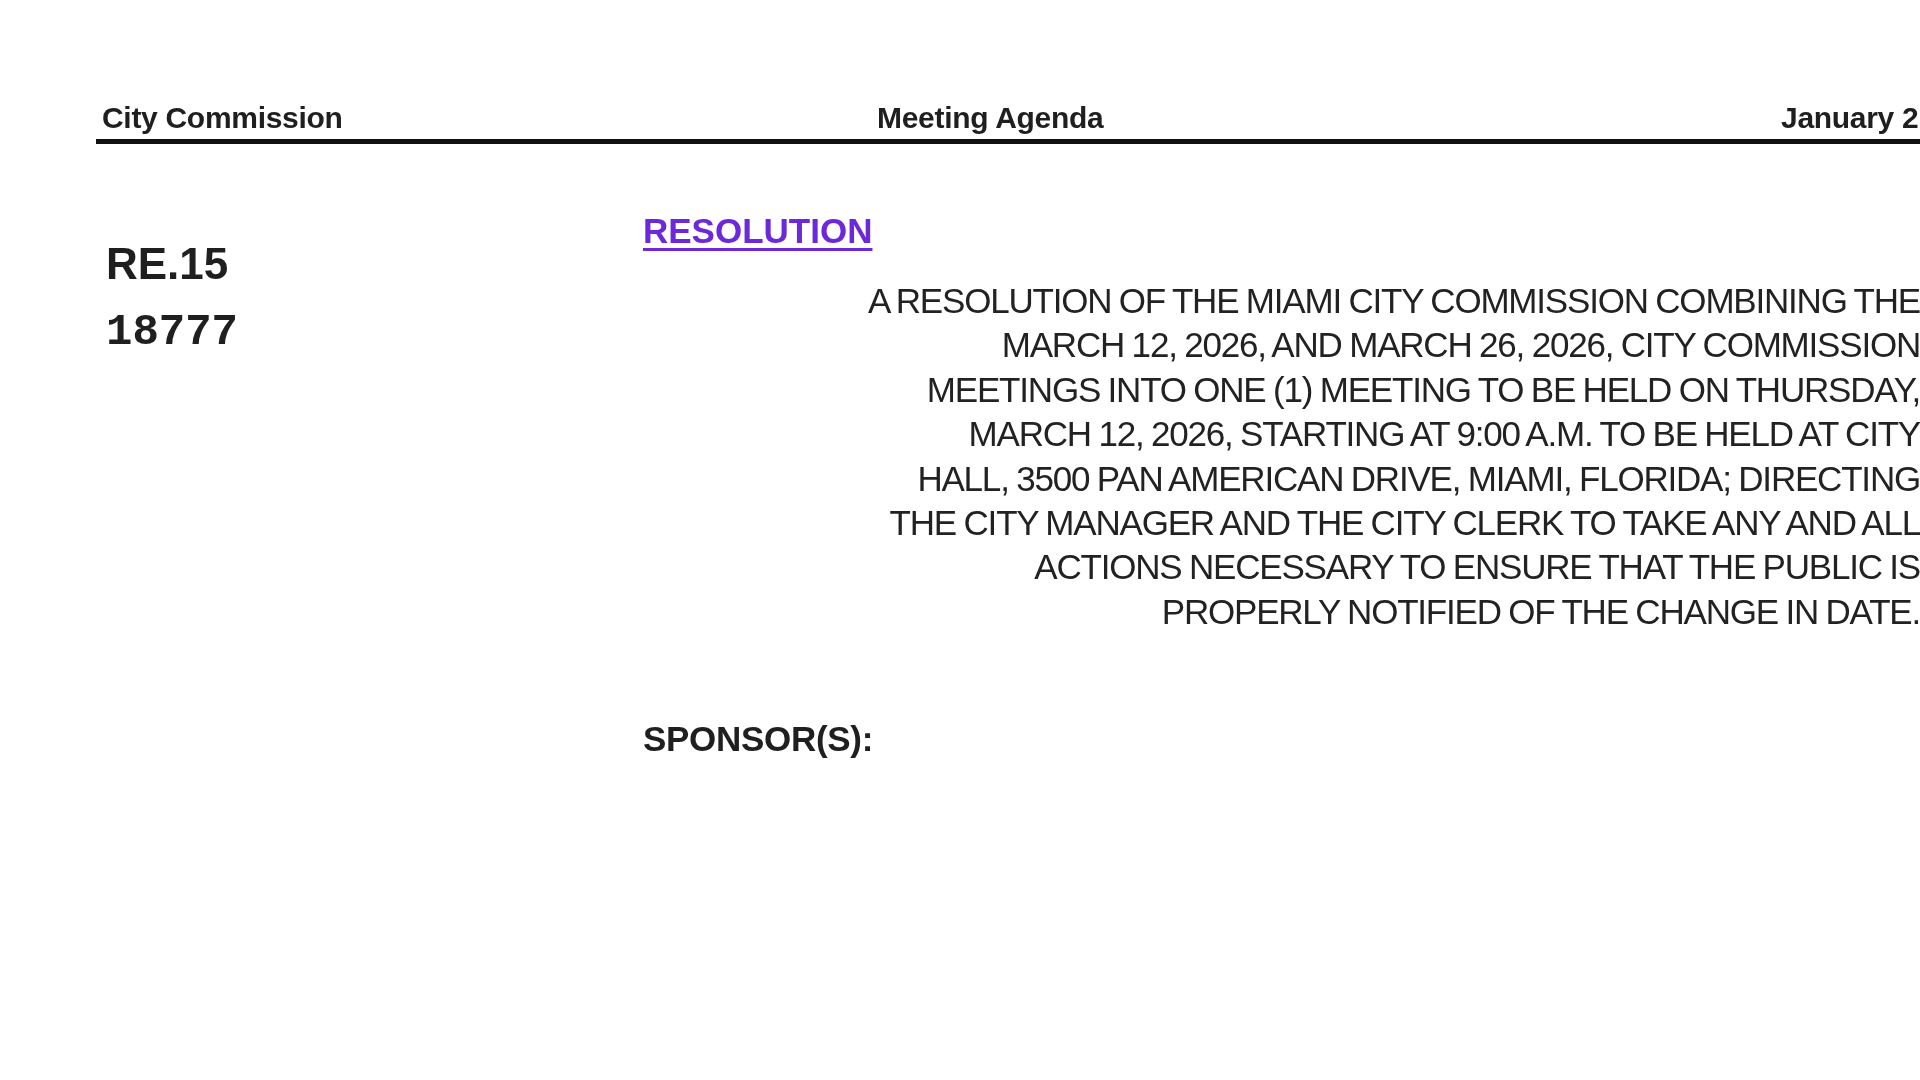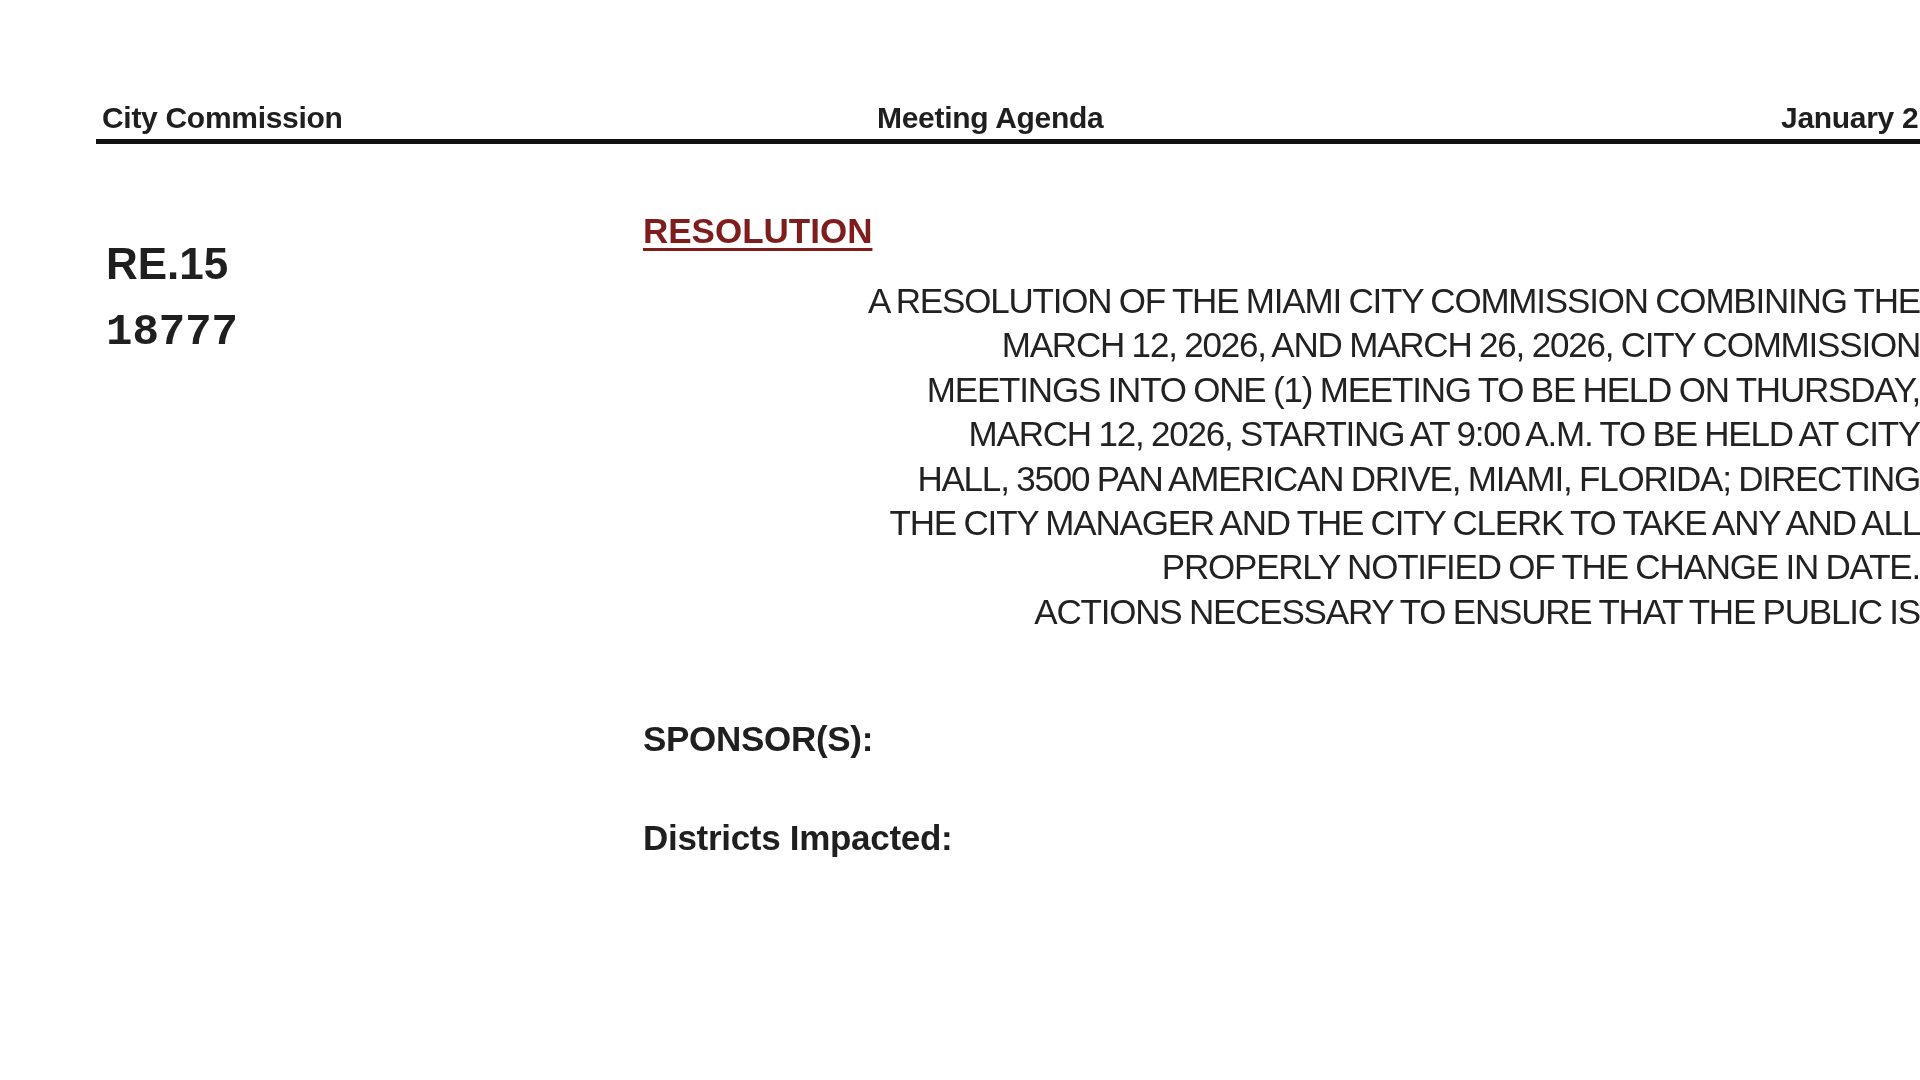--- a/index.html
+++ b/index.html
@@ -55,21 +55,21 @@
     .item-id { top: 279px; font-family: Liberation Mono, monospace; }
     .res-heading {
       position: absolute;
       left: 643px;
       top: 211px;
       font-size: 35px;
       font-weight: bold;
       text-decoration: underline;
       text-decoration-thickness: 3px;
       text-underline-offset: 5px;
-      color: #7f1d1d;
+      color: #6d28d9;
       white-space: nowrap;
     }
     .res-body {
       position: absolute;
       left: 643px;
       top: 279px;
       width: 1277px;
       font-size: 35px;
       line-height: 44.4px;
       color: #222222;
@@ -128,21 +128,20 @@
 
   <div class="res-heading">RESOLUTION</div>
 
   <div class="res-body">
     <span class="res-line">A RESOLUTION OF THE MIAMI CITY COMMISSION COMBINING THE</span>
     <span class="res-line">MARCH 12, 2026, AND MARCH 26, 2026, CITY COMMISSION</span>
     <span class="res-line">MEETINGS INTO ONE (1) MEETING TO BE HELD ON THURSDAY,</span>
     <span class="res-line">MARCH 12, 2026, STARTING AT 9:00 A.M. TO BE HELD AT CITY</span>
     <span class="res-line">HALL, 3500 PAN AMERICAN DRIVE, MIAMI, FLORIDA; DIRECTING</span>
     <span class="res-line">THE CITY MANAGER AND THE CITY CLERK TO TAKE ANY AND ALL</span>
+    <span class="res-line">ACTIONS NECESSARY TO ENSURE THAT THE PUBLIC IS</span>
     <span class="res-line">PROPERLY NOTIFIED OF THE CHANGE IN DATE.</span>
-    <span class="res-line">ACTIONS NECESSARY TO ENSURE THAT THE PUBLIC IS</span>
   </div>
 
   <div class="sponsor-label">SPONSOR(S):</div>
 
-  <div class="districts-label">Districts Impacted:</div>
 
 </div>
 
 </body></html>

